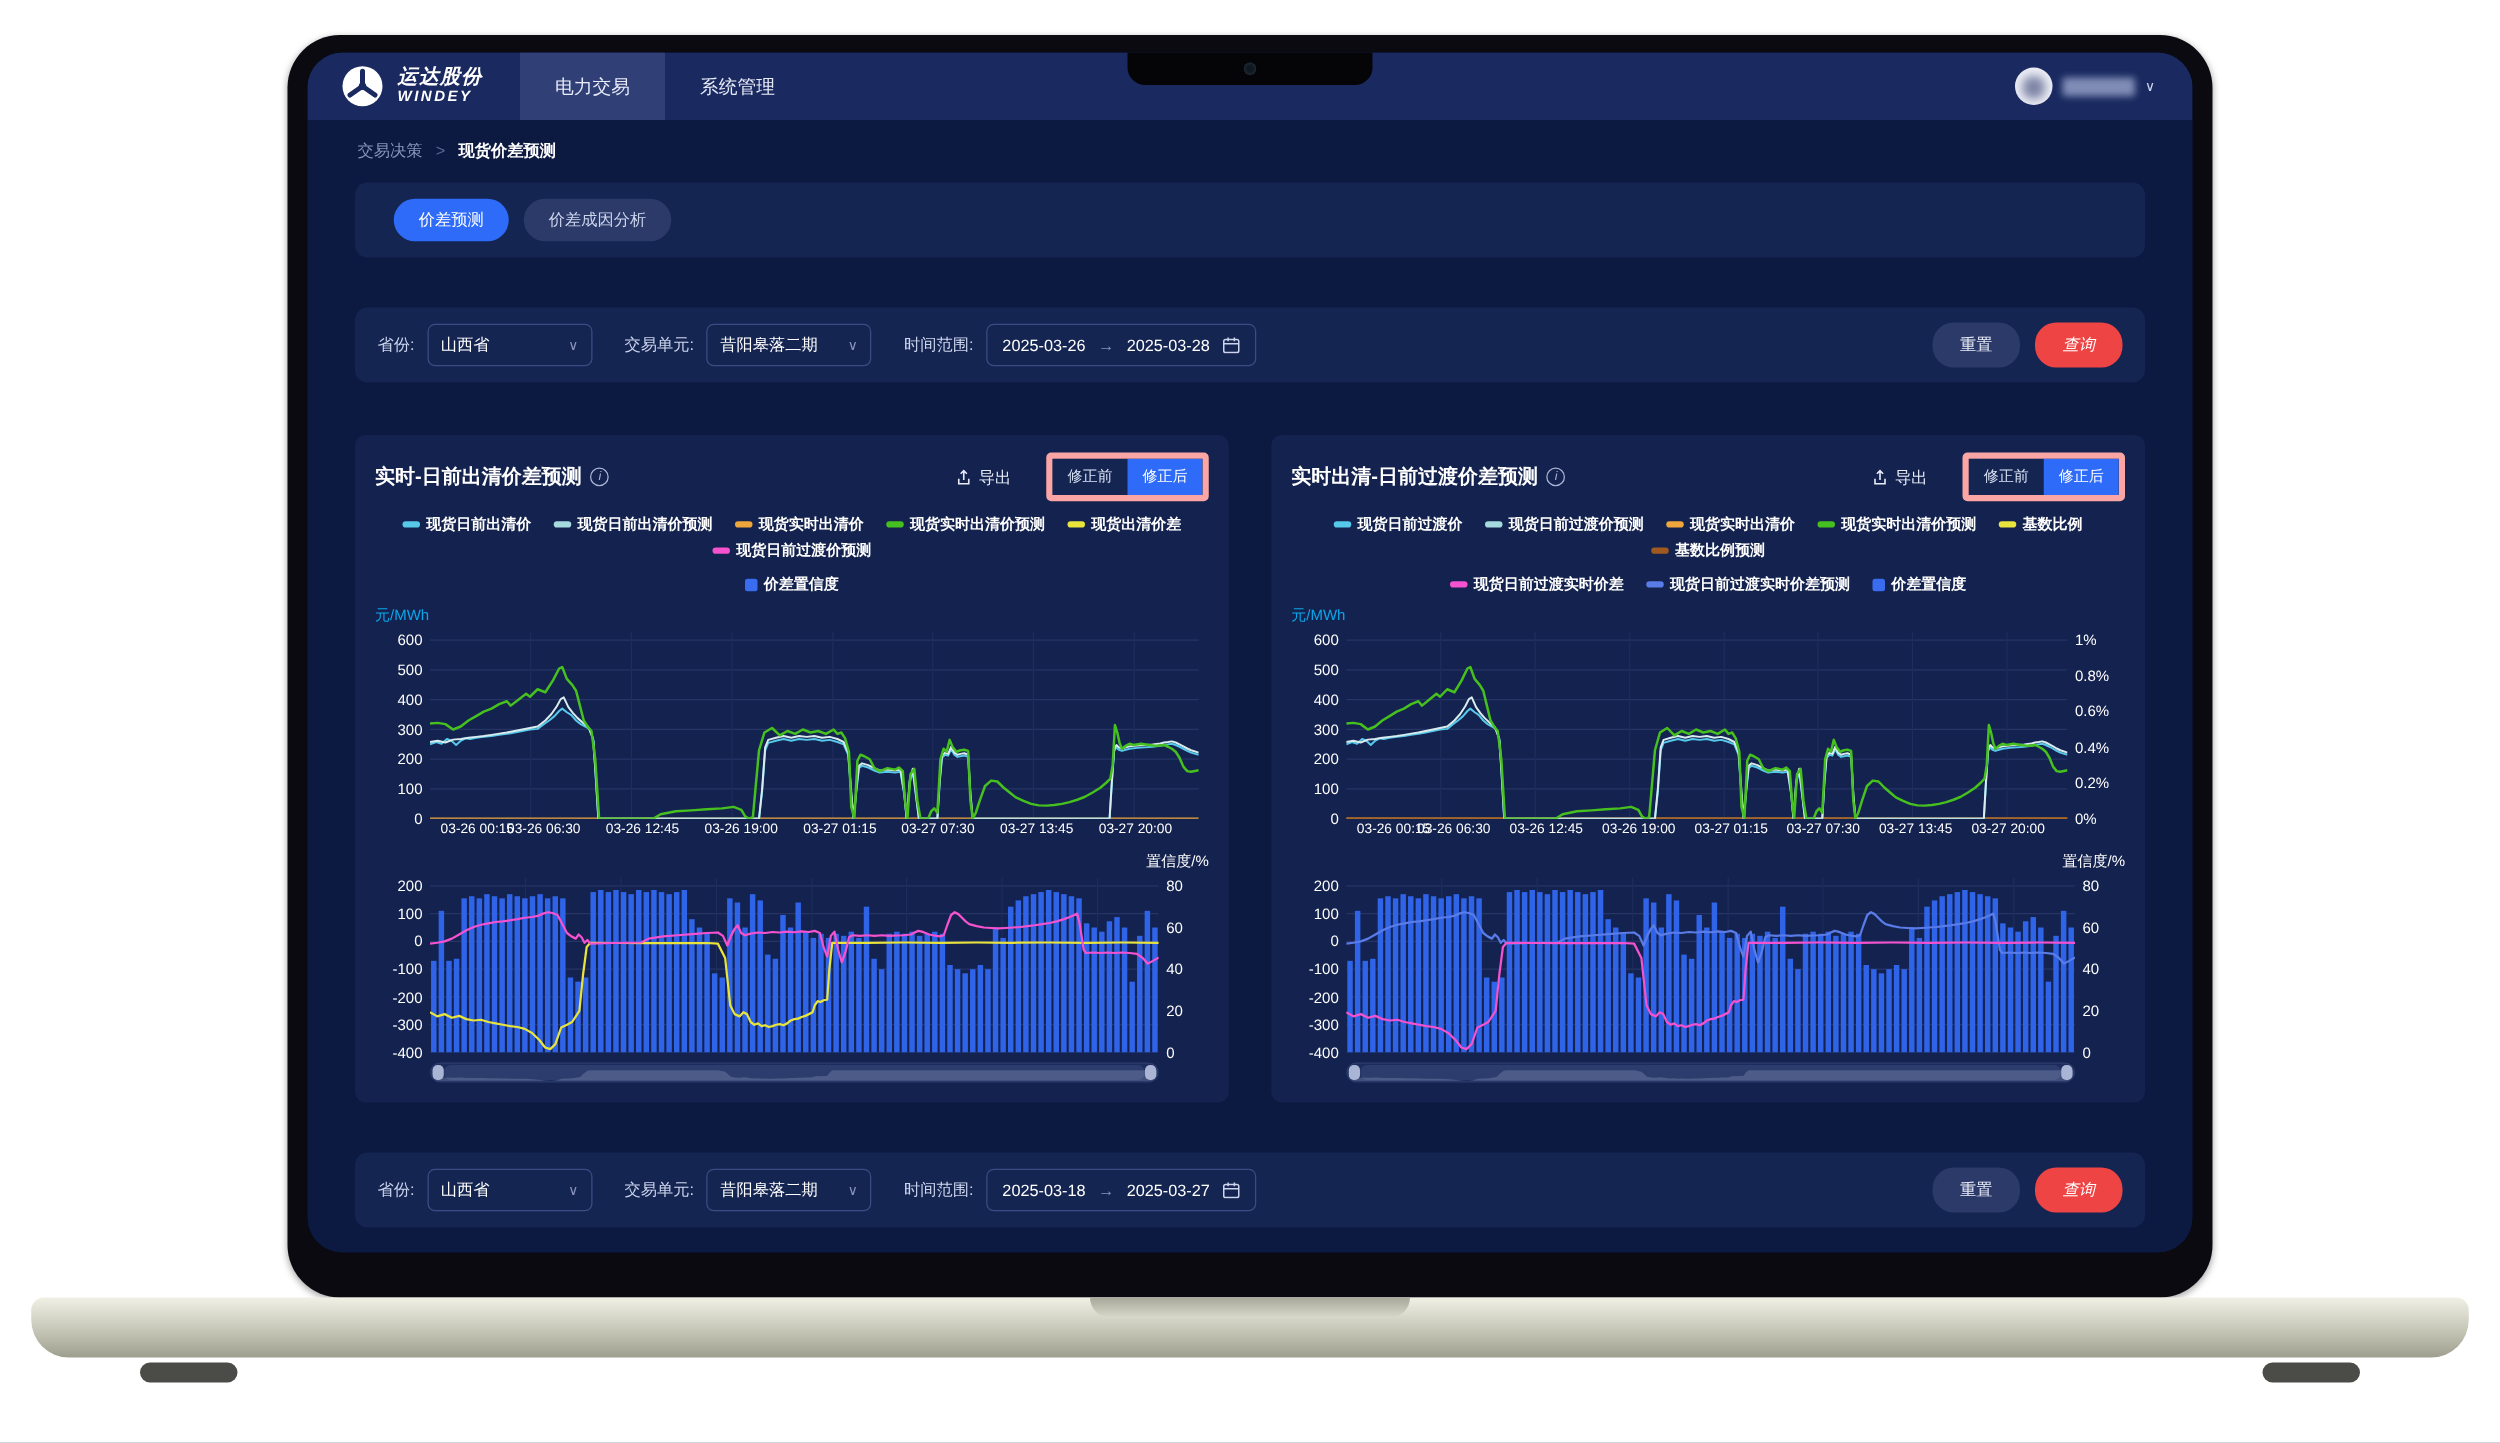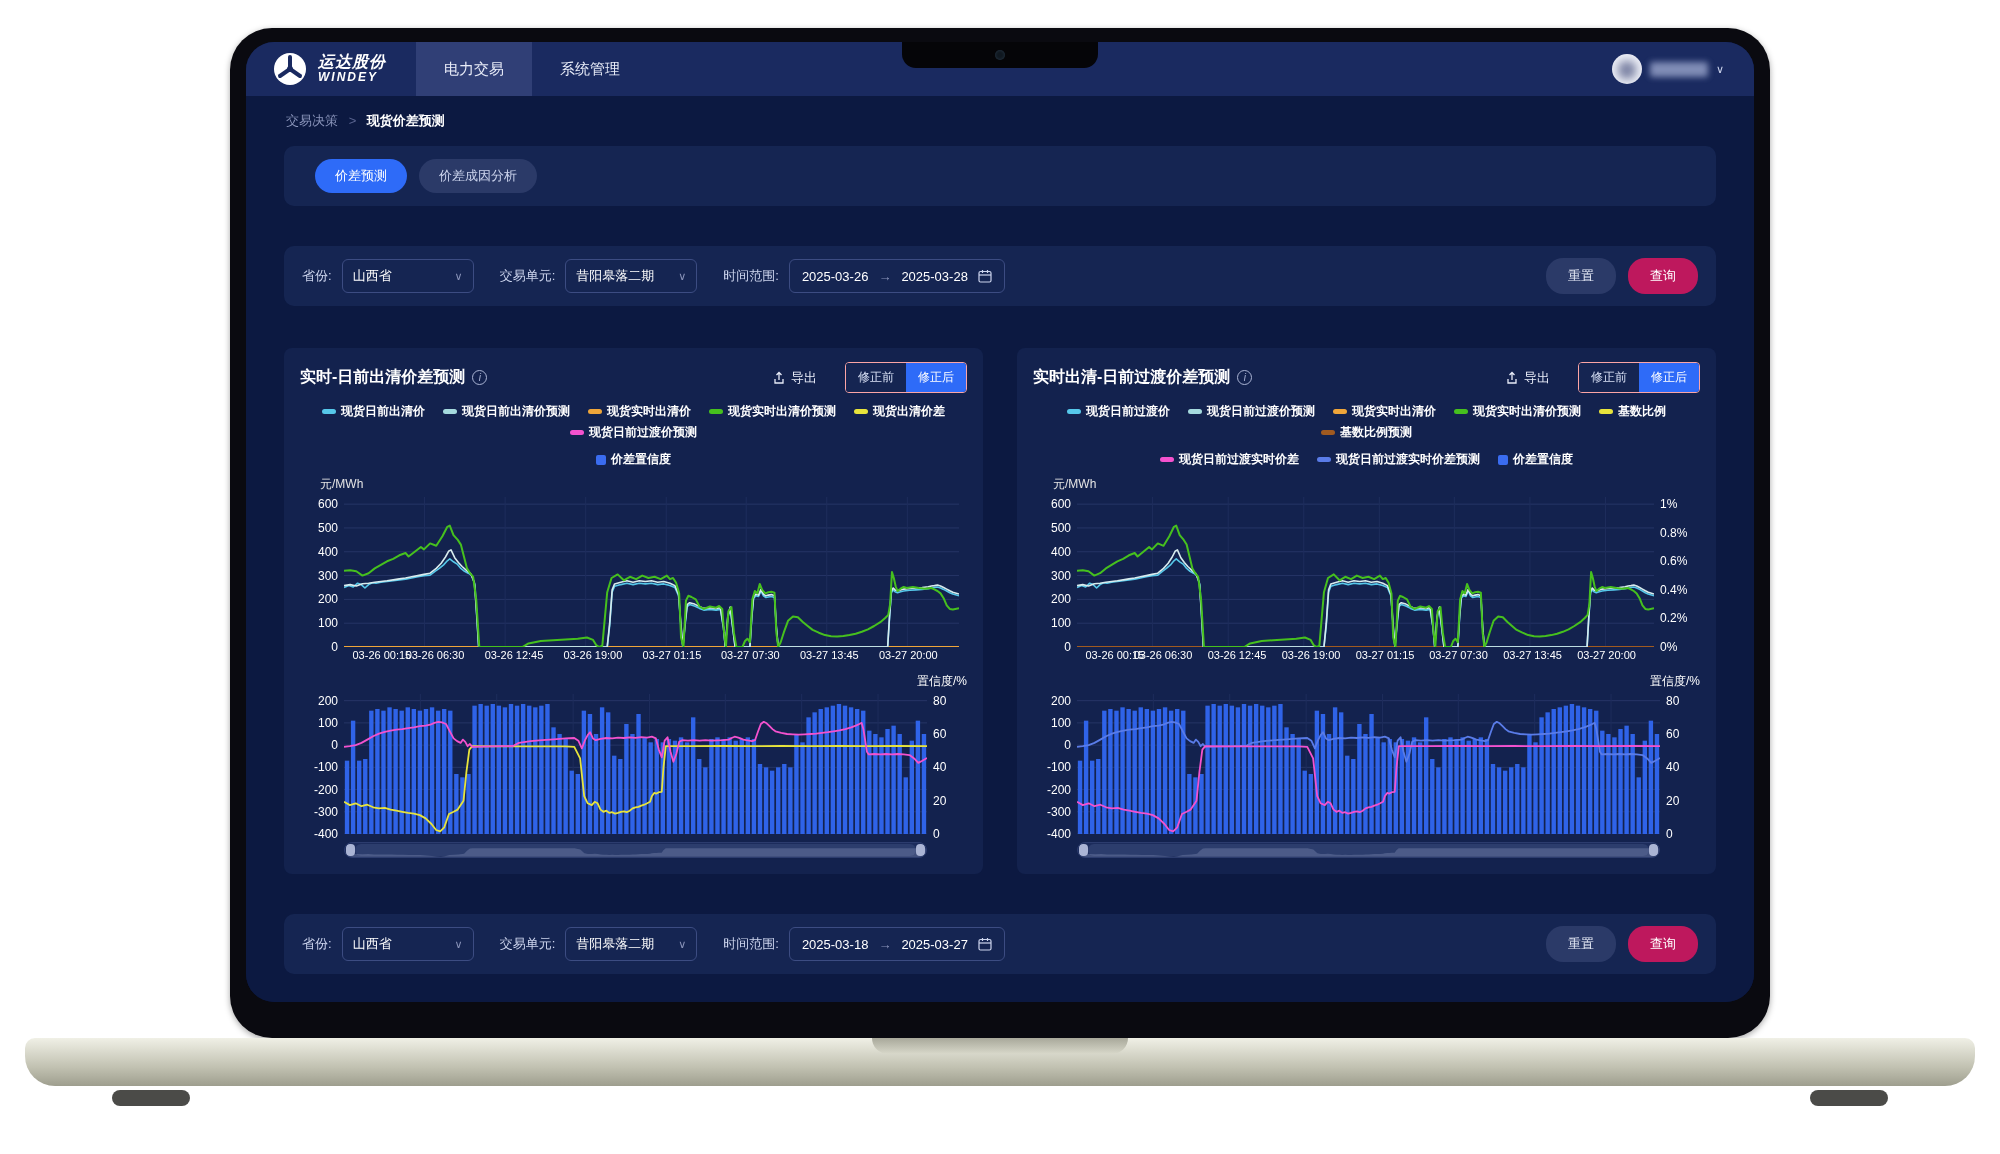--- a/index.html
+++ b/index.html
@@ -54,42 +54,42 @@
   .f-sel { width:132px; height:34px; border:1px solid #3c4c82; border-radius:6px; display:flex;
            align-items:center; padding:0 10px; cursor:pointer; margin-right:26px; }
   .f-sel span.val { color:#fff; font-size:13px; flex:1; }
   .f-sel .chev { font-size:11px; color:#8a94ba; }
   .f-date { height:34px; border:1px solid #3c4c82; border-radius:6px; display:flex; align-items:center;
             gap:10px; padding:0 12px; cursor:pointer; color:#fff; font-size:13px; }
   .f-arrow { color:#8a94ba; }
   .f-right { margin-left:auto; display:flex; gap:12px; }
   .btn { font-size:13px; border:none; border-radius:17px; padding:9px 22px; cursor:pointer; }
   .btn.ghost { background:#2b3a68; color:#e8ecf8; }
-  .btn.primary { background:#be185d; color:#fff; }
+  .btn.primary { background:#ef4444; color:#fff;font-style:italic; }
 
   
   .panels { margin-top:42px; display:grid; grid-template-columns:1fr 1fr; gap:34px; }
   .panel { background:#13224e; border-radius:8px; padding:14px 16px 16px 16px; }
   .p-head { display:flex; align-items:center; }
   .p-title { color:#fff; font-size:16px; font-weight:bold; }
   .info-i { display:inline-flex; align-items:center; justify-content:center; width:15px; height:15px;
             border:1px solid #aab4d4; border-radius:50%; color:#aab4d4; font-size:10px; margin-left:7px; font-style:italic; }
   .p-actions { margin-left:auto; display:flex; align-items:center; gap:28px; }
   .export { display:flex; align-items:center; gap:5px; color:#e8ecf8; font-size:13px; cursor:pointer; }
-  .toggle { display:flex; border:1px solid #fca5a5; border-radius:4px; overflow:hidden; }
+  .toggle { display:flex; border:5px solid #fca5a5; border-radius:4px; overflow:hidden; }
   .tg { font-size:12px; padding:6px 12px; color:#d8e0f4; background:#152552; cursor:pointer; }
   .tg.active { background:#2e6bf8; color:#fff; }
 
   .legend { display:flex; justify-content:center; flex-wrap:wrap; column-gap:18px; row-gap:4px; margin-top:10px; }
   .lg-item { display:flex; align-items:center; gap:5px; color:#fff; font-size:12px; font-weight:bold; cursor:pointer; }
   .lg-chip { width:14px; height:5px; border-radius:3px; }
   .lg-chip.square { width:10px; height:10px; border-radius:2px; }
 
   .ax-top { display:flex; margin-top:8px; }
-  .ax-unit { color:#e5e5e5; font-size:12px;margin-left:20px; }
+  .ax-unit { color:#0ea5e9; font-size:12px; }
   .ax-right { margin-left:auto; color:#fff; font-size:12px; }
 
   .chart { position:relative; margin-top:4px; }
   .plot { position:absolute; top:0; bottom:0; }
   .plot svg { width:100%; height:100%; display:block; }
   .ytick { position:absolute; transform:translateY(-50%); font-size:12px; color:#fff; }
   .ycol-l .ytick { right:6px; } .ycol-r .ytick { left:6px; }
   .ycol { position:absolute; top:0; bottom:0; }
   .xlabels { position:absolute; left:12px; right:0; bottom:-20px; height:18px; }
   .xlab { position:absolute; transform:translateX(-50%); font-size:11px; color:#fff; white-space:nowrap; }

